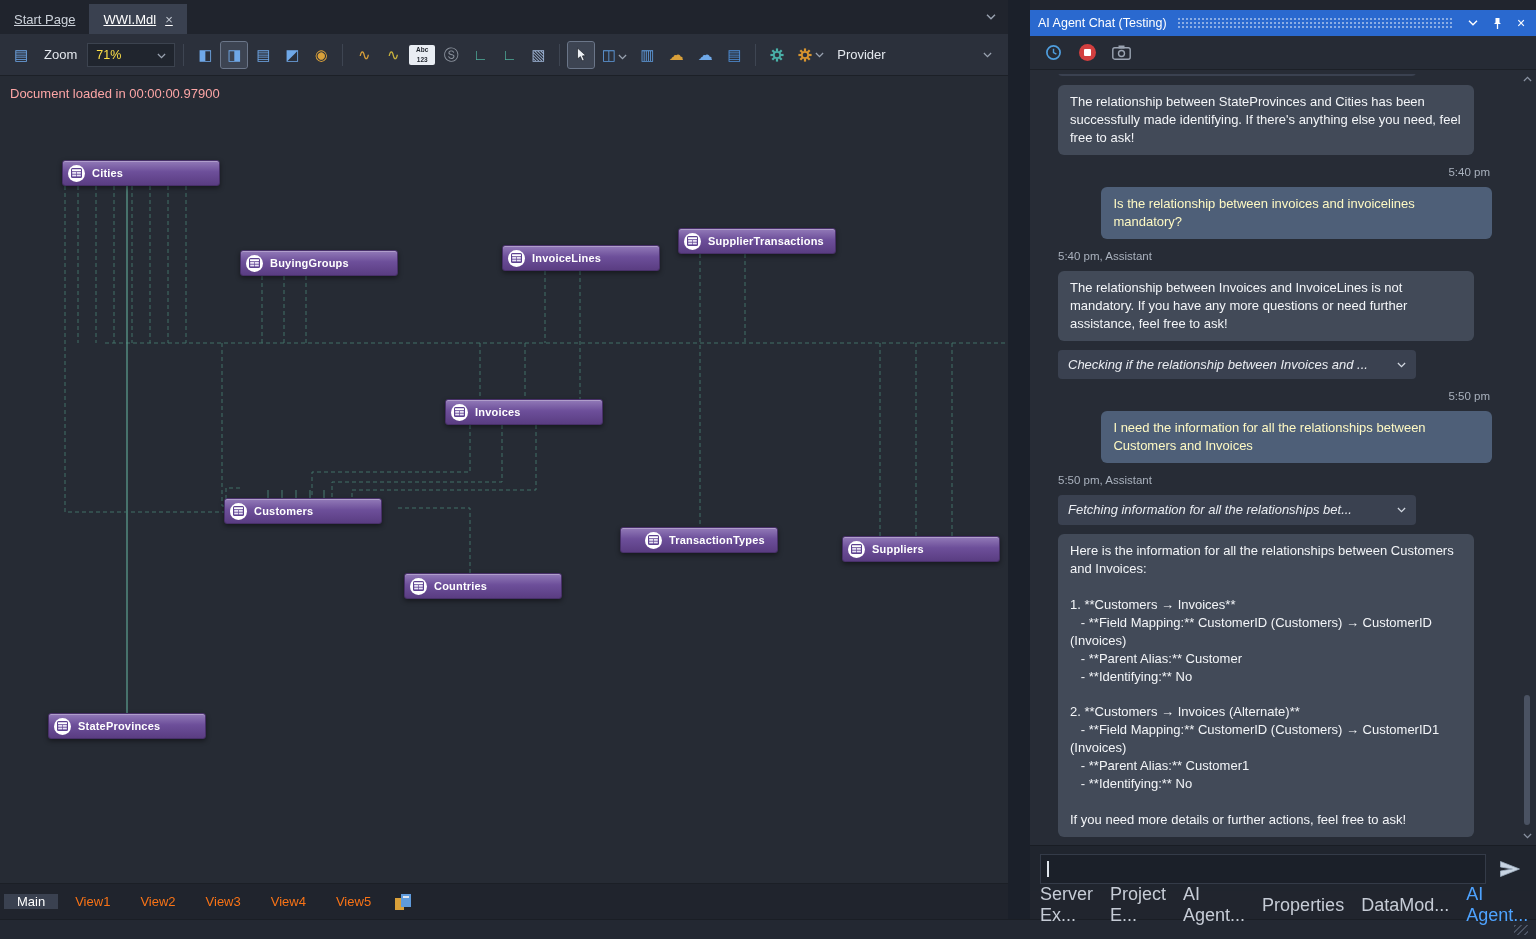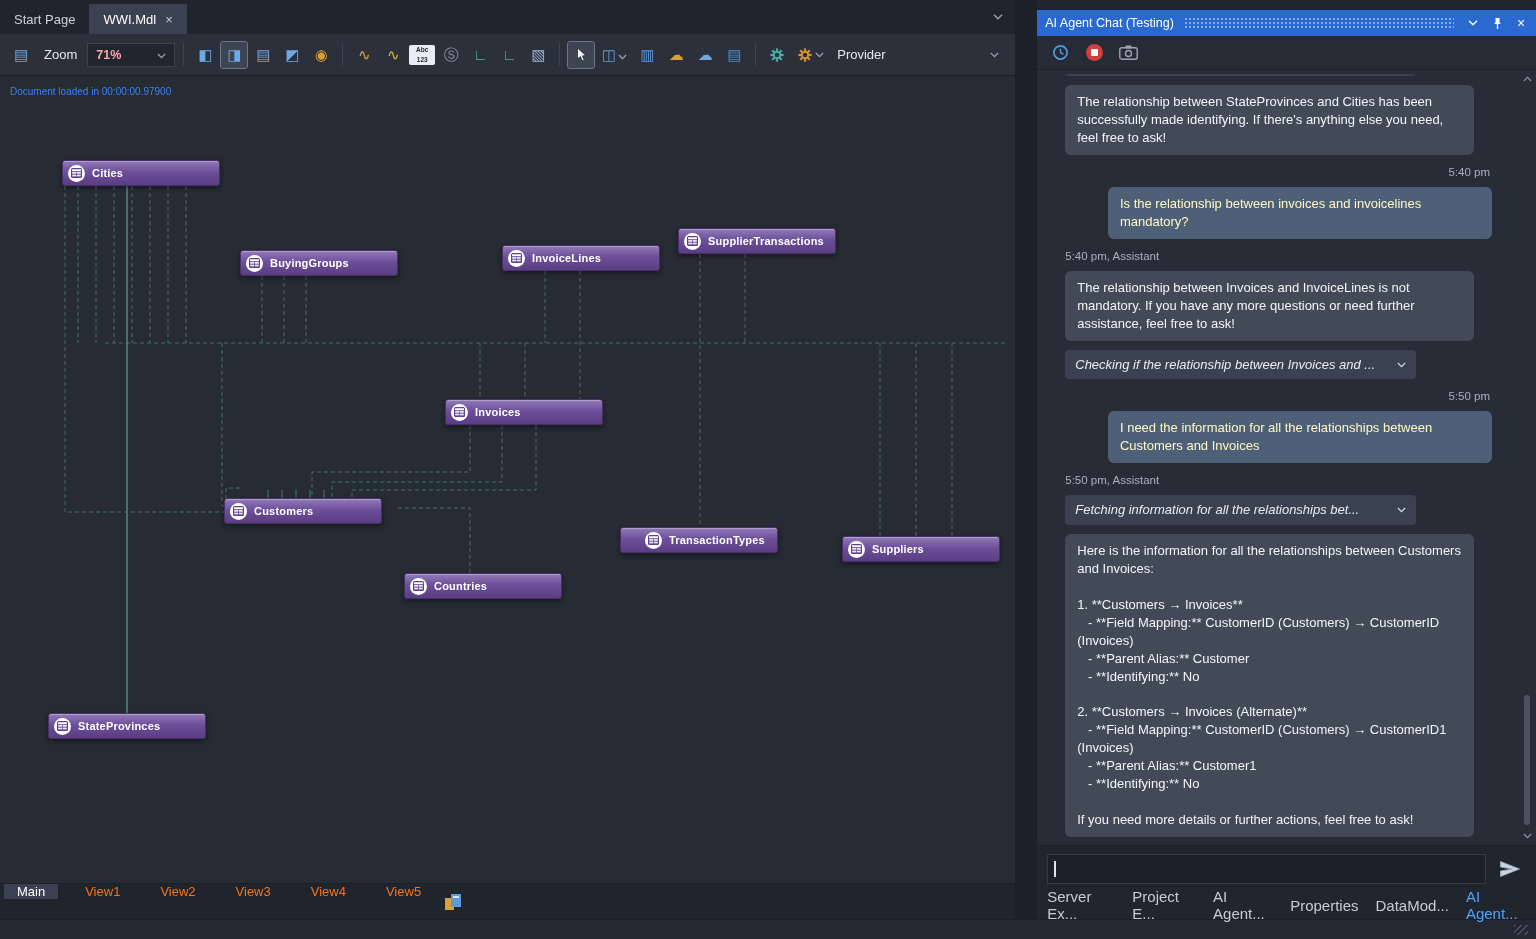--- a/index.html
+++ b/index.html
@@ -4,51 +4,51 @@
 <style>
   *{margin:0;padding:0;box-sizing:border-box;}
   html,body{width:1536px;height:939px;overflow:hidden;background:#1b202a;
     font-family:"Liberation Sans",sans-serif;color:#e8ebf0;}
   .app{display:flex;width:1536px;height:919px;}
 
   
   .left{width:1030px;display:flex;flex-direction:column;background:#262b34;}
   .tabbar{height:34px;background:#20242d;display:flex;align-items:flex-end;}
   .tabs-wrap{display:flex;align-items:flex-end;height:100%;}
-  .doc-tab{height:30px;padding:0 14px;display:flex;align-items:center;gap:9px;font-size:13px;color:#ccd2da;}
+  .doc-tab{height:30px;padding:0 14px;display:flex;align-items:center;gap:9px;font-size:13px;color:#ccd2da;text-decoration:underline;}
   .doc-tab.active{background:#3a4150;color:#fff;}
   .tab-close{font-size:13px;color:#c3c9d2;line-height:1;}
   .tabbar-chevron{margin-left:auto;margin-right:12px;align-self:center;display:flex;}
   .toolbar{height:42px;background:#2b303b;display:flex;align-items:center;padding:0 8px;gap:3px;border-bottom:1px solid #1c2027;flex:none;}
   .tbtn{min-width:26px;height:26px;display:flex;align-items:center;justify-content:center;gap:2px;border-radius:2px;}
   .tbtn.wide{min-width:34px;}
   .tbtn.active{background:#3d4452;outline:1px solid #6b7689;}
   .tglyph{font-size:15px;line-height:1;}
   .tsep{width:1px;height:22px;background:#3e4552;margin:0 5px;flex:none;}
   .tlabel{font-size:13px;color:#e4e8ee;margin:0 7px;white-space:nowrap;}
-  .zoom-select{width:88px;height:24px;background:#20252e;border:1px solid #3c434f;display:flex;align-items:center;justify-content:space-between;padding:0 8px;font-size:12.5px;color:#fca5a5;font-weight:bold;}
+  .zoom-select{width:88px;height:24px;background:#20252e;border:1px solid #3c434f;display:flex;align-items:center;justify-content:space-between;padding:0 8px;font-size:12.5px;color:#fde047;}
   .abcbox{background:#e9edf3;width:24px;height:20px;border-radius:2px;display:flex;flex-direction:column;align-items:center;justify-content:center;color:#1f242c;font-size:6.5px;line-height:1.1;font-weight:bold;}
   .tbtn.overflow{margin-left:auto;}
 
   .canvas{position:relative;flex:1;background:#262b34;overflow:hidden;}
-  .canvas-status{position:absolute;left:10px;top:10px;font-size:10px;color:#3b82f6;}
+  .canvas-status{position:absolute;left:10px;top:10px;font-size:13px;color:#fca5a5;}
   .connections{position:absolute;left:0;top:0;}
   .connections path{stroke:#44756a;stroke-width:1;fill:none;stroke-dasharray:4 3;opacity:.92;}
   .connections path.solid{stroke:#5a9a8b;stroke-dasharray:none;stroke-width:1.4;}
   .connections path.tick{stroke:#4d8578;stroke-dasharray:none;}
   .entity-layer{position:absolute;inset:0;}
   .entity{position:absolute;width:158px;height:26px;border-radius:3px;display:flex;align-items:center;gap:7px;padding:0 8px 0 5px;
     background:linear-gradient(180deg,#927ab8 0%,#6d4f9a 45%,#5a3d82 100%);
     border:1px solid #483069;
     box-shadow:0 2px 5px rgba(0,0,0,.45), inset 0 1px 0 rgba(255,255,255,.28);}
   .ent-icon{width:17px;height:17px;background:#fff;border-radius:50%;display:flex;align-items:center;justify-content:center;flex:none;}
   .ent-label{font-size:11px;font-weight:bold;color:#fff;letter-spacing:.2px;white-space:nowrap;}
 
   .viewtabs{height:36px;background:#20242d;display:flex;align-items:center;padding:0 4px;border-top:1px solid #1b1f26;flex:none;}
-  .viewtabs-wrap{display:flex;gap:14px;height:100%;align-items:flex-start;}
+  .viewtabs-wrap{display:flex;gap:4px;height:100%;align-items:center;}
   .view-tab{padding:0 13px;font-size:13px;color:#f97316;display:flex;align-items:center;}
   .view-tab.active{background:#3a4150;color:#fff;}
   .viewtab-icons{margin-left:10px;display:flex;align-items:center;}
 
   
   .right{width:506px;display:flex;flex-direction:column;background:#21252e;padding-top:10px;margin-left:22px;}
   .panel-title{height:26px;background:#2a69cf;display:flex;align-items:center;padding:0 6px 0 8px;gap:6px;flex:none;}
   .panel-title-text{font-size:12.5px;color:#fff;white-space:nowrap;}
   .title-dots{flex:1;height:12px;margin:0 4px;background-image:radial-gradient(rgba(255,255,255,.45) 0.8px, transparent 1.2px);background-size:4px 4px;}
   .title-ic{width:18px;height:18px;display:flex;align-items:center;justify-content:center;color:#fff;font-size:14px;line-height:1;}
@@ -70,21 +70,21 @@
   .sb-arrow.up{transform:rotate(180deg);}
   .sb-track{flex:1;width:8px;position:relative;}
   .sb-thumb{position:absolute;bottom:4px;left:1px;width:6px;height:130px;background:#4a5262;border-radius:3px;}
 
   .chat-input-row{height:46px;background:#20252e;border-top:1px solid #191d24;display:flex;align-items:center;padding:7px 10px;gap:8px;flex:none;}
   .input-wrap{flex:1;height:30px;background:#1b2029;border:1px solid #343b48;display:flex;align-items:center;padding:0 6px;}
   .caret{width:1.5px;height:16px;background:#dfe5ec;flex:none;}
   .chat-input{flex:1;background:transparent;border:none;outline:none;color:#fff;font-size:13px;font-family:inherit;padding:0 6px;}
   .send-btn{width:32px;height:30px;background:transparent;border:none;display:flex;align-items:center;justify-content:center;cursor:pointer;}
 
-  .panel-tabs{height:28px;display:flex;align-items:center;gap:17px;padding:0 10px;background:#21252e;font-size:15px;color:#c6ccd6;flex:none;}
+  .panel-tabs{height:28px;display:flex;align-items:center;gap:17px;padding:0 10px;background:#21252e;font-size:18px;color:#c6ccd6;flex:none;}
   .panel-tab.active{color:#4ea3ff;}
 
   .statusbar{height:20px;width:1536px;background:#232832;border-top:1px solid #1a1e25;display:flex;align-items:center;justify-content:flex-end;padding:0 8px;}
   .grip{width:14px;height:10px;background:repeating-linear-gradient(135deg,#4a5262 0 1.5px,transparent 1.5px 4.5px);}
 </style>
 </head>
 <body>
 
 <div class="app">
 

